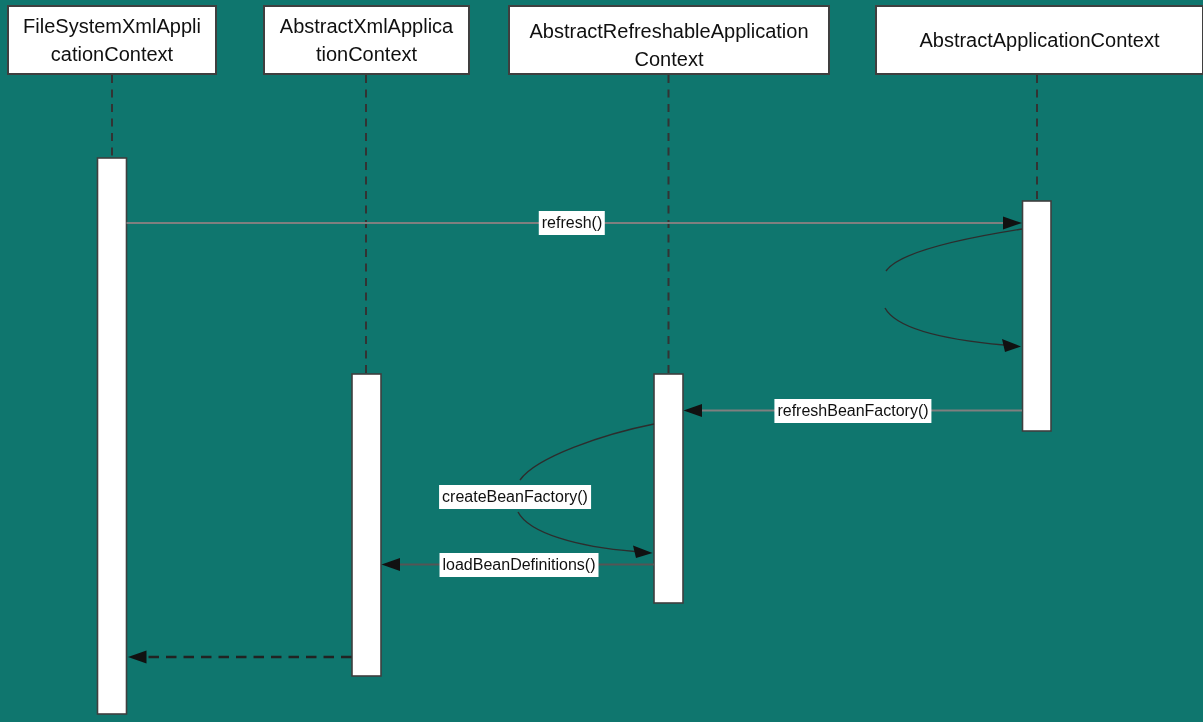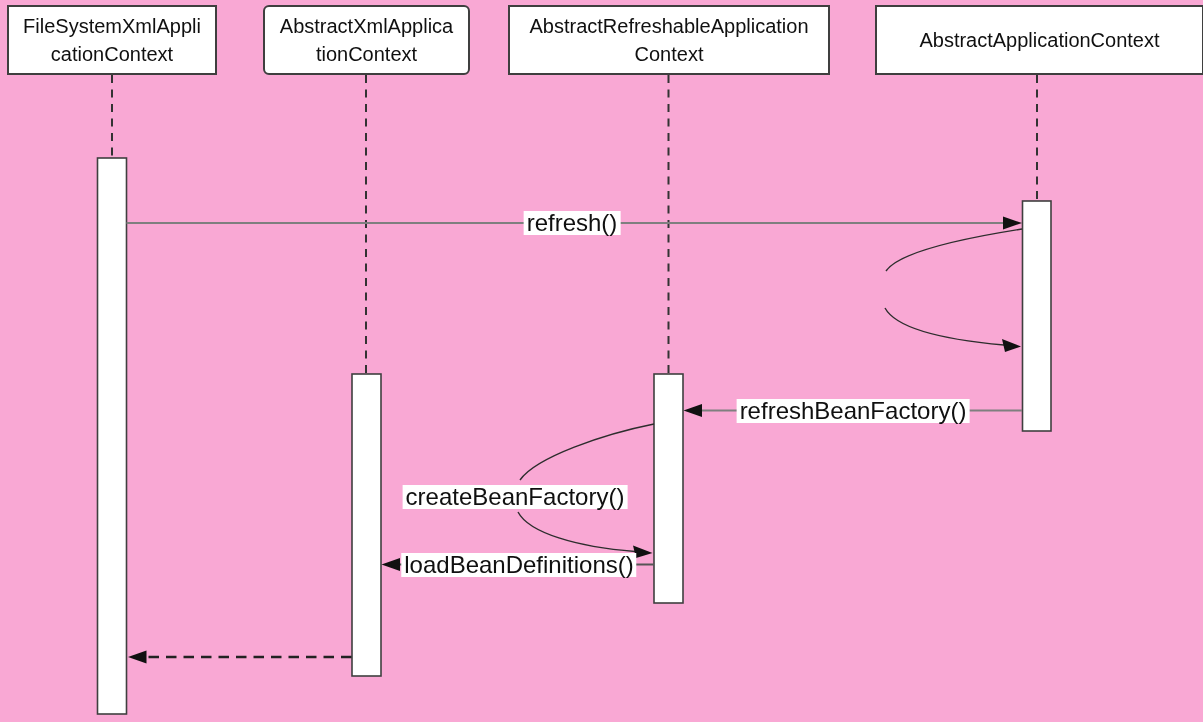--- a/index.html
+++ b/index.html
@@ -5,21 +5,21 @@
   html, body {
     margin: 0;
     padding: 0;
     background: #ffffff;
     font-family: "Liberation Sans", sans-serif;
   }
   .stage {
     position: relative;
     width: 1203px;
     height: 722px;
-    background: #f9a8d4;
+    background: #0f766e;
     overflow: hidden;
   }
   .stage svg {
     position: absolute;
     left: 0;
     top: 0;
   }
   .lifeline-header {
     position: absolute;
     top: 5px;
@@ -33,29 +33,29 @@
     justify-content: center;
     font-size: 20px;
     line-height: 28px;
     color: #101010;
     text-align: center;
   }
   .lifeline-header .hline {
     white-space: nowrap;
   }
   .hdr-1 { left: 7px;   width: 210px; }
-  .hdr-2 { left: 263px; width: 207px; border-radius: 6px; }
-  .hdr-3 { left: 508px; width: 322px; }
+  .hdr-2 { left: 263px; width: 207px; }
+  .hdr-3 { left: 508px; width: 322px; justify-content: flex-end; }
   .hdr-4 { left: 875px; width: 329px; }
   .msg-label {
     position: absolute;
     transform: translate(-50%, -50%);
     background: #ffffff;
     padding: 0 3px;
-    font-size: 24px;
+    font-size: 16px;
     line-height: 24px;
     color: #101010;
     white-space: nowrap;
   }
   .lbl-refresh        { left: 572px; top: 223px; }
   .lbl-obtain         { left: 883px; top: 290px; }
   .lbl-refreshfactory { left: 853px; top: 411px; }
   .lbl-create         { left: 515px; top: 497px; }
   .lbl-load           { left: 519px; top: 565px; }
 </style>

